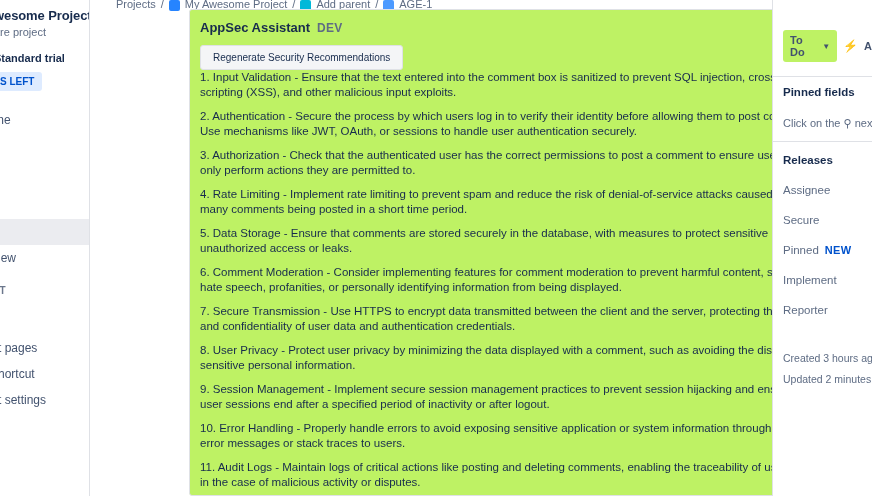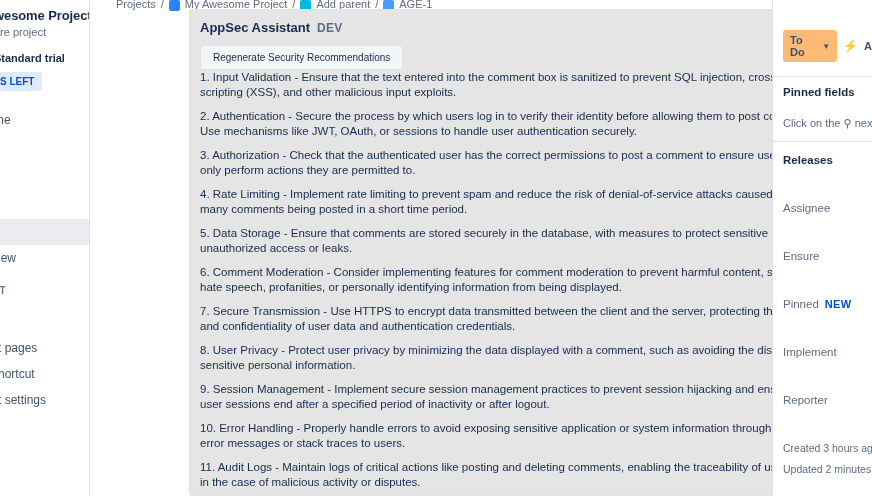--- a/index.html
+++ b/index.html
@@ -128,21 +128,21 @@
   .bc-icon.teal { background: #00b8d9; }
   .bc-icon.blue { background: #4c9aff; }
 
   
   .panel {
     position: absolute;
     top: 9px;
     left: 99px;
     width: 660px;
     height: 487px;
-    background: #e5e5e5;
+    background: #bef264;
     border: 1px solid #dfe1e6;
     border-radius: 3px;
     overflow: hidden;
   }
   .panel-inner {
     padding: 10px 14px 0 10px;
     position: relative;
     height: 100%;
   }
   .panel-head {
@@ -216,21 +216,21 @@
   .status-row {
     display: flex;
     align-items: center;
     gap: 6px;
     padding: 30px 0 0 10px;
   }
   .status-pill {
     display: inline-flex;
     align-items: center;
     gap: 5px;
-    background: #fdba74;
+    background: #bef264;
     border-radius: 3px;
     font-size: 11px;
     font-weight: bold;
     color: #42526e;
     padding: 4px 7px;
     cursor: pointer;
   }
   .caret { font-size: 8px; color: #42526e; }
   .bolt { color: #0052cc; font-size: 12px; }
   .act-letter { font-size: 11px; color: #42526e; font-weight: bold; }
@@ -256,21 +256,21 @@
   .details-head {
     font-size: 11.5px;
     font-weight: bold;
     color: #172b4d;
     padding: 12px 10px 0 10px;
   }
   .field-row {
     font-size: 11.5px;
     color: #5e6c84;
     padding: 0 10px;
-    margin-top: 36px;
+    margin-top: 18px;
     display: flex;
     align-items: center;
     gap: 6px;
     white-space: nowrap;
   }
   .new-badge {
     font-size: 11px;
     font-weight: bold;
     color: #0052cc;
     letter-spacing: 0.3px;
@@ -404,21 +404,21 @@
       <div class="rc-card-title">Pinned fields</div>
       <div class="rc-card-text">Click on the ⚲ next</div>
     </div>
 
     <div class="details-head">Releases</div>
 
     <div class="field-row">
       <span>Assignee</span>
     </div>
     <div class="field-row">
-      <span>Ensure</span>
+      <span>Secure</span>
     </div>
     <div class="field-row">
       <span>Pinned</span>
       <span class="new-badge">NEW</span>
     </div>
     <div class="field-row">
       <span>Implement</span>
     </div>
     <div class="field-row">
       <span>Reporter</span>

